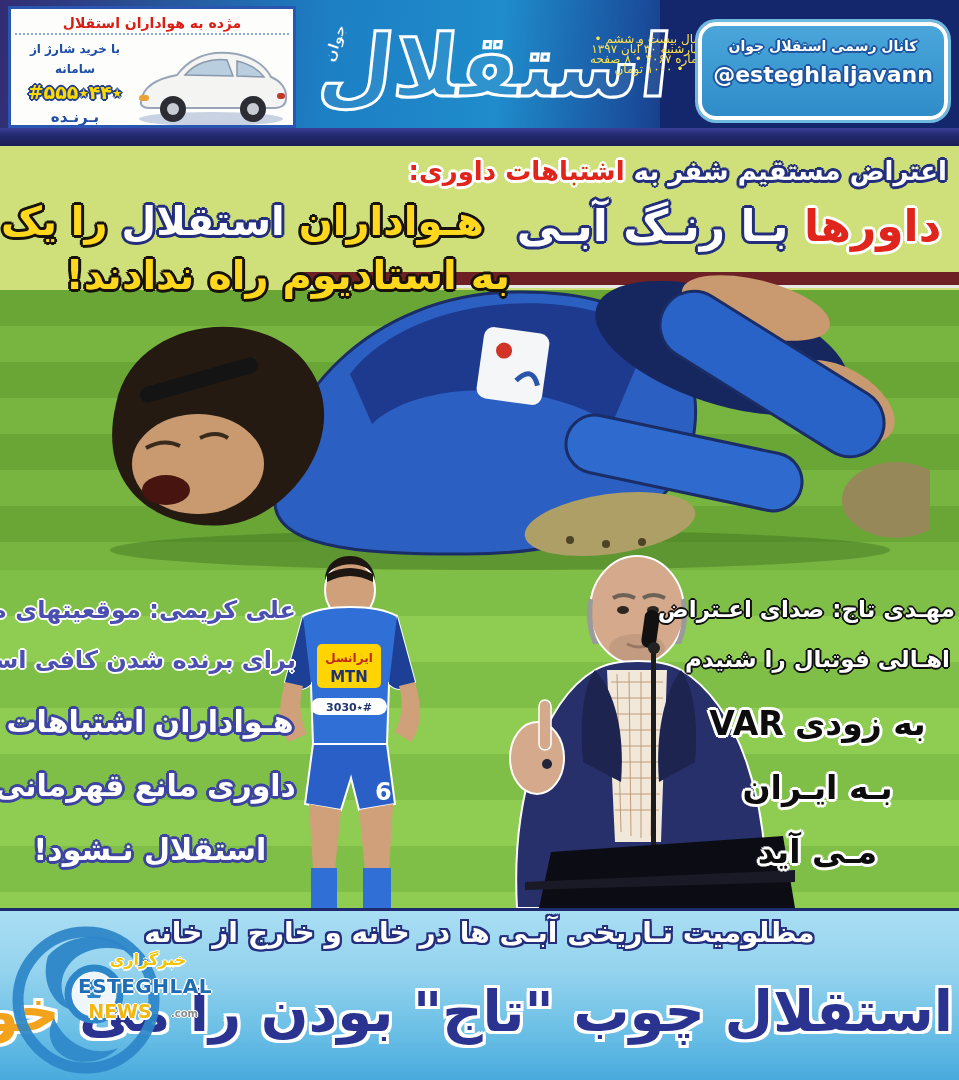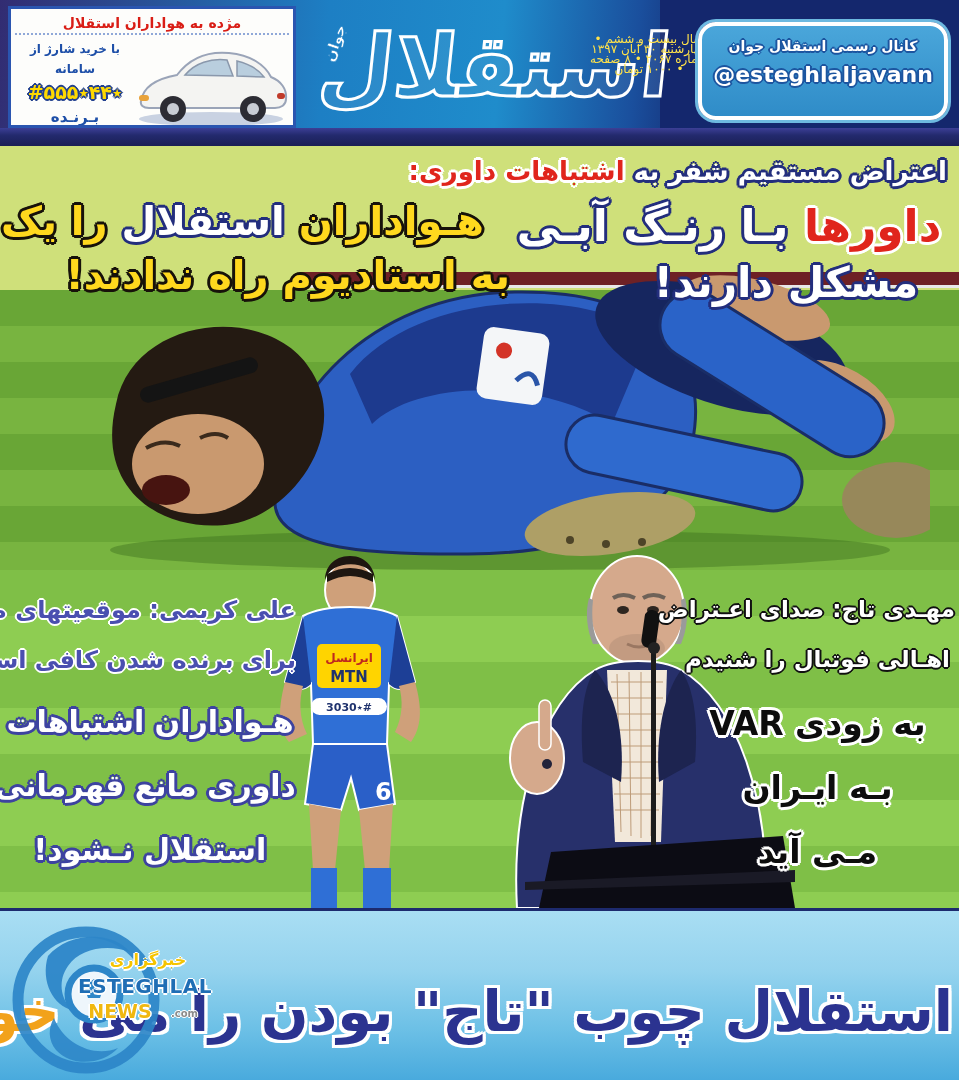--- a/index.html
+++ b/index.html
@@ -279,39 +279,39 @@
     <span class="y-blk">هـواداران </span><span class="w-nvy">استقلال</span><span class="y-blk"> را یک نیمه</span>
   </div>
   <div class="abs h-left-main2 y-blk">به استادیوم راه ندادند!</div>
 
   <div class="abs h-right-kicker" dir="rtl">
     <span class="w-nvy">اعتراض مستقیم شفر به </span><span class="r-wht">اشتباهات داوری:</span>
   </div>
   <div class="abs h-right-main1" dir="rtl">
     <span class="r-wht">داورها</span><span class="w-nvy"> بـا رنـگ آبـی</span>
   </div>
-  <div class="abs h-right-main2 w-nvy">مشکل دارند!</div>
 
   <div class="abs q-left">
     <div class="q-line sm t0">علی کریمی: موقعیتهای ما</div>
     <div class="q-line sm t1">برای برنده شدن کافی است</div>
     <div class="q-line bg t2">هـواداران اشتباهات</div>
     <div class="q-line bg t3">داوری مانع قهرمانی</div>
     <div class="q-line bg t4">استقلال نـشود!</div>
   </div>
 
   <div class="abs q-right">
     <div class="q-line sm t0">مهـدی تاج: صدای اعـتراض</div>
     <div class="q-line sm t1">اهـالی فوتبال را شنیدم</div>
     <div class="q-line bg t2">به زودی VAR</div>
     <div class="q-line bg t3">بـه ایـران</div>
     <div class="q-line bg t4">مـی آید</div>
   </div>
 
   <div class="abs bottom-strip"></div>
+  <div class="abs b-kicker">مظلومیت تـاریخی آبـی ها در خانه و خارج از خانه</div>
   <div class="abs b-main" dir="rtl">
     <span>استقلال چوب "تاج" بودن را می </span><span class="hl">خورد</span>
   </div>
 
   <div class="abs watermark">
     <svg width="190" height="156" viewBox="0 0 190 156">
       <circle cx="78" cy="78" r="68" fill="none" stroke="#2d86c8" stroke-width="11" opacity="0.92"></circle>
       <path d="M40,34 C60,10 104,8 122,30 C100,22 72,26 60,44 C50,58 52,76 64,88 C46,84 32,60 40,34 Z" fill="#2d86c8" opacity="0.95"></path>
       <circle cx="86" cy="72" r="26" fill="#eef6fc" stroke="#2d86c8" stroke-width="7"></circle>
       <path d="M76,64 l10,-7 l10,7 l-4,12 l-12,0 Z" fill="#2d86c8"></path>

